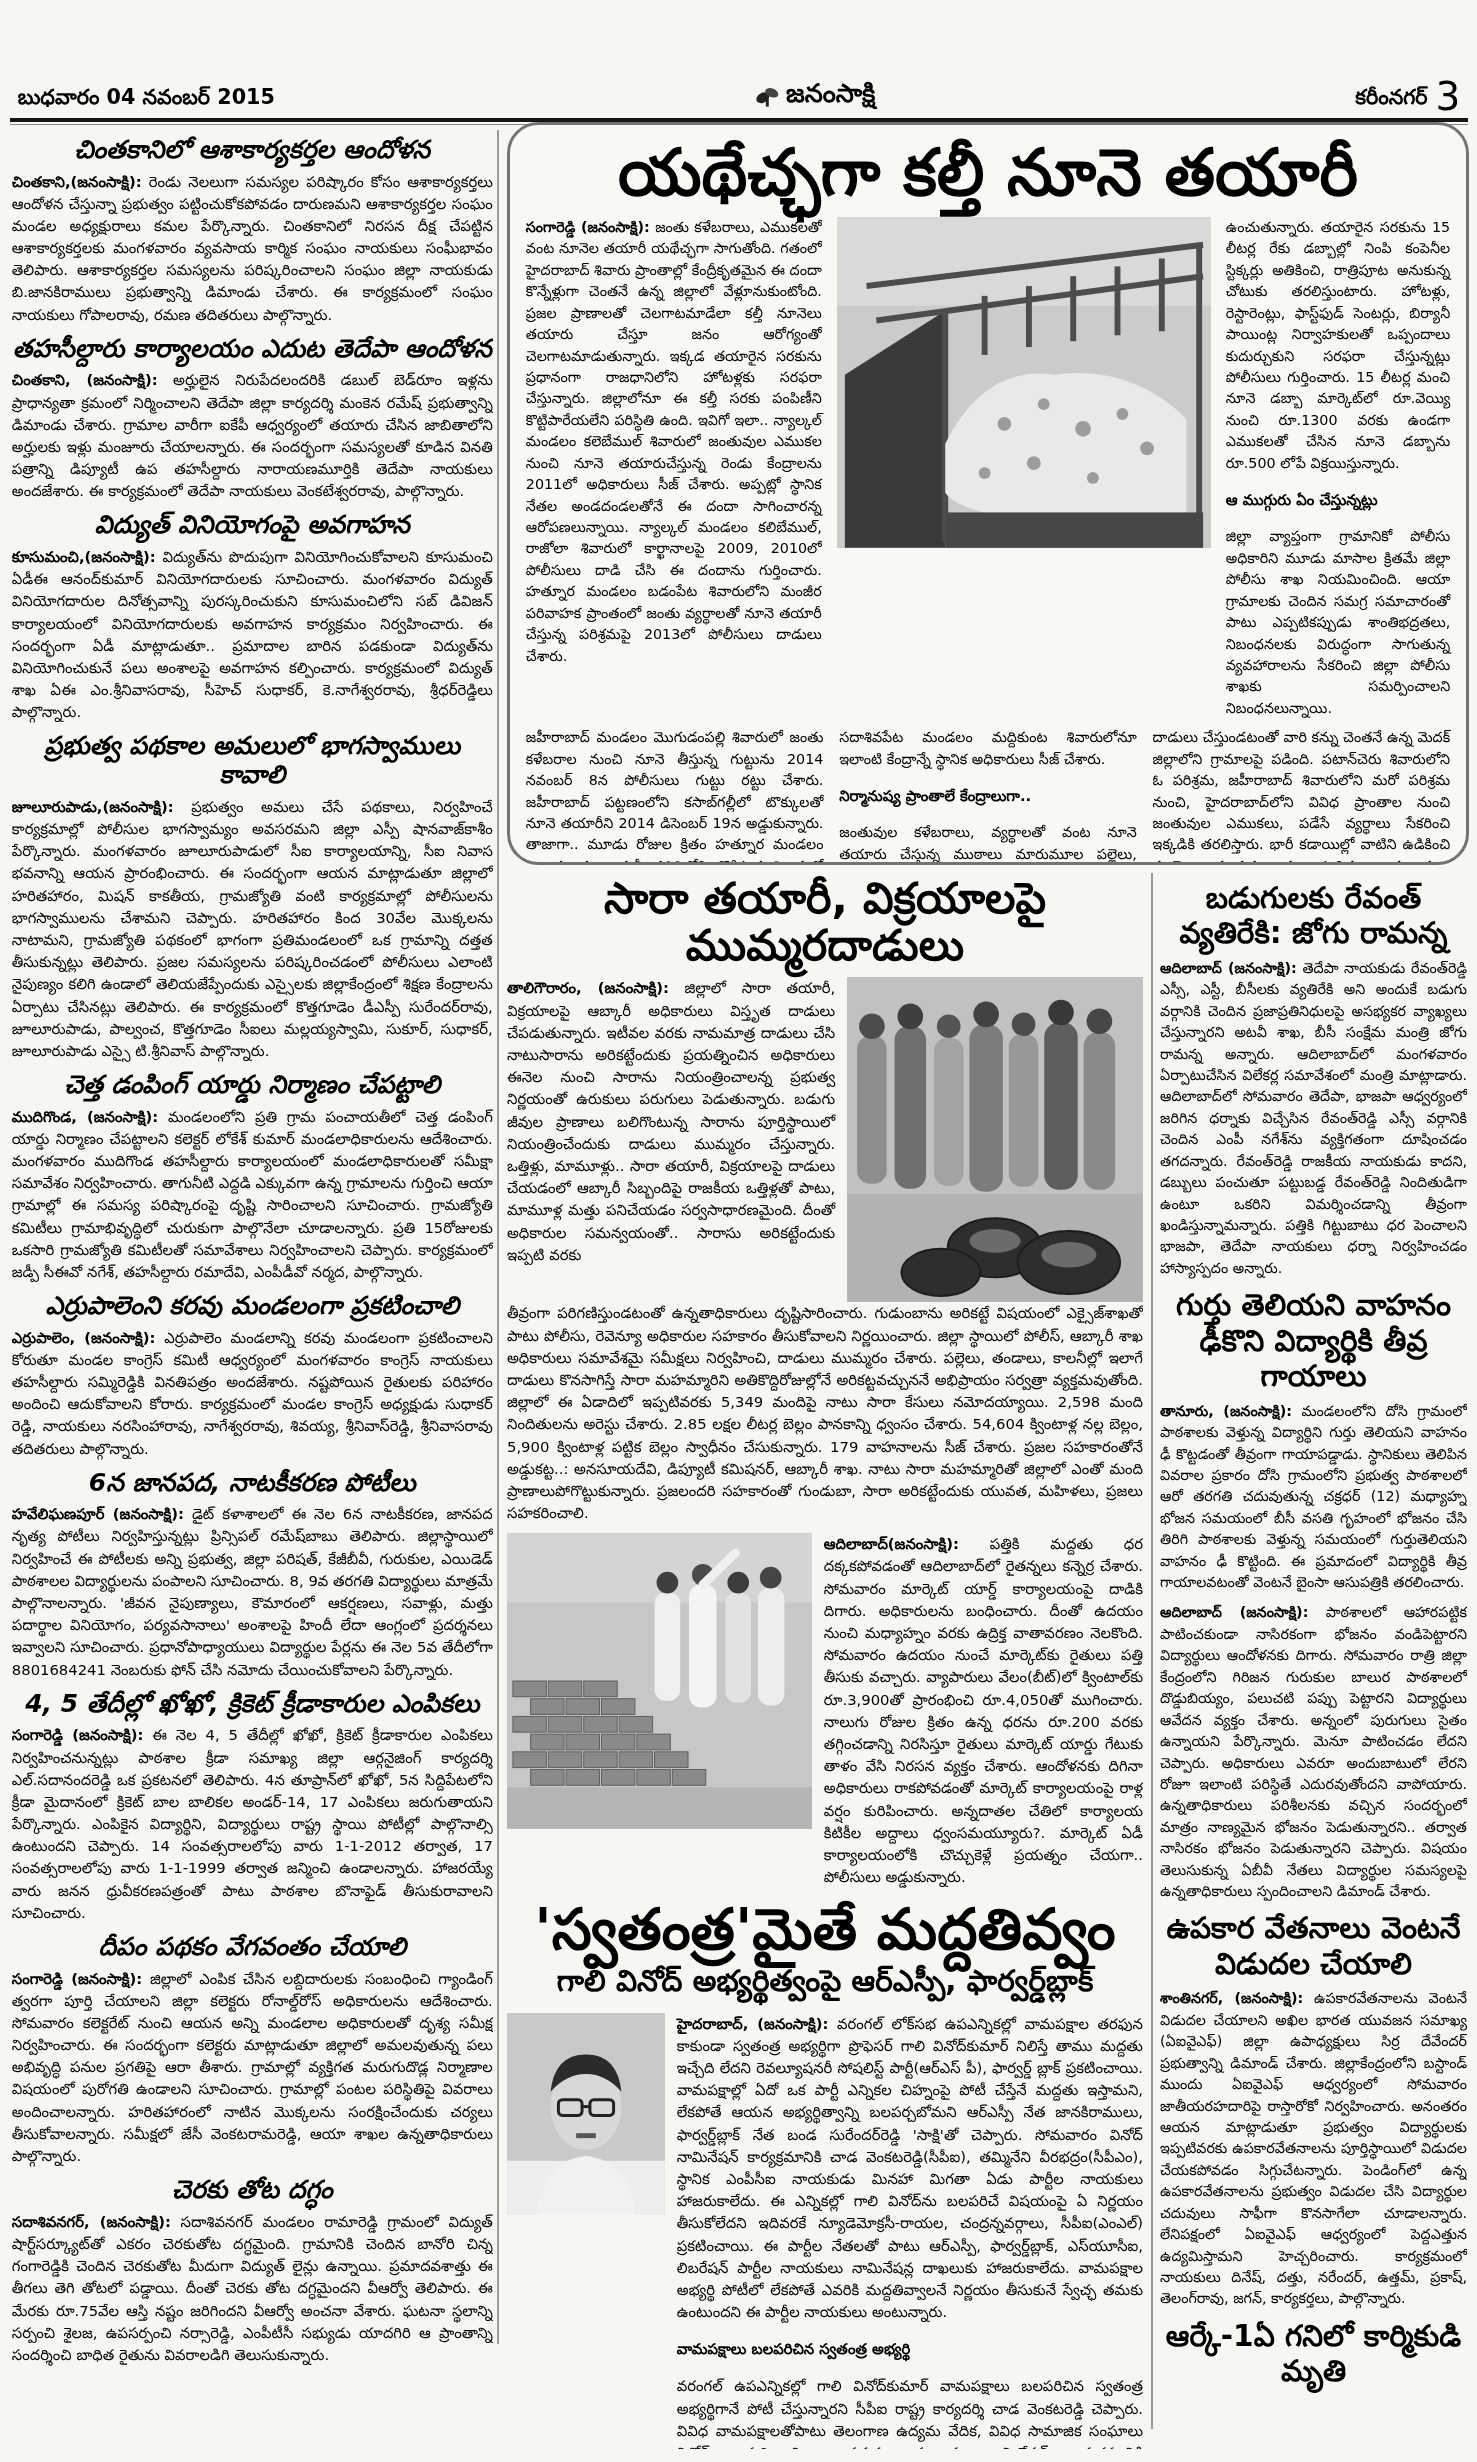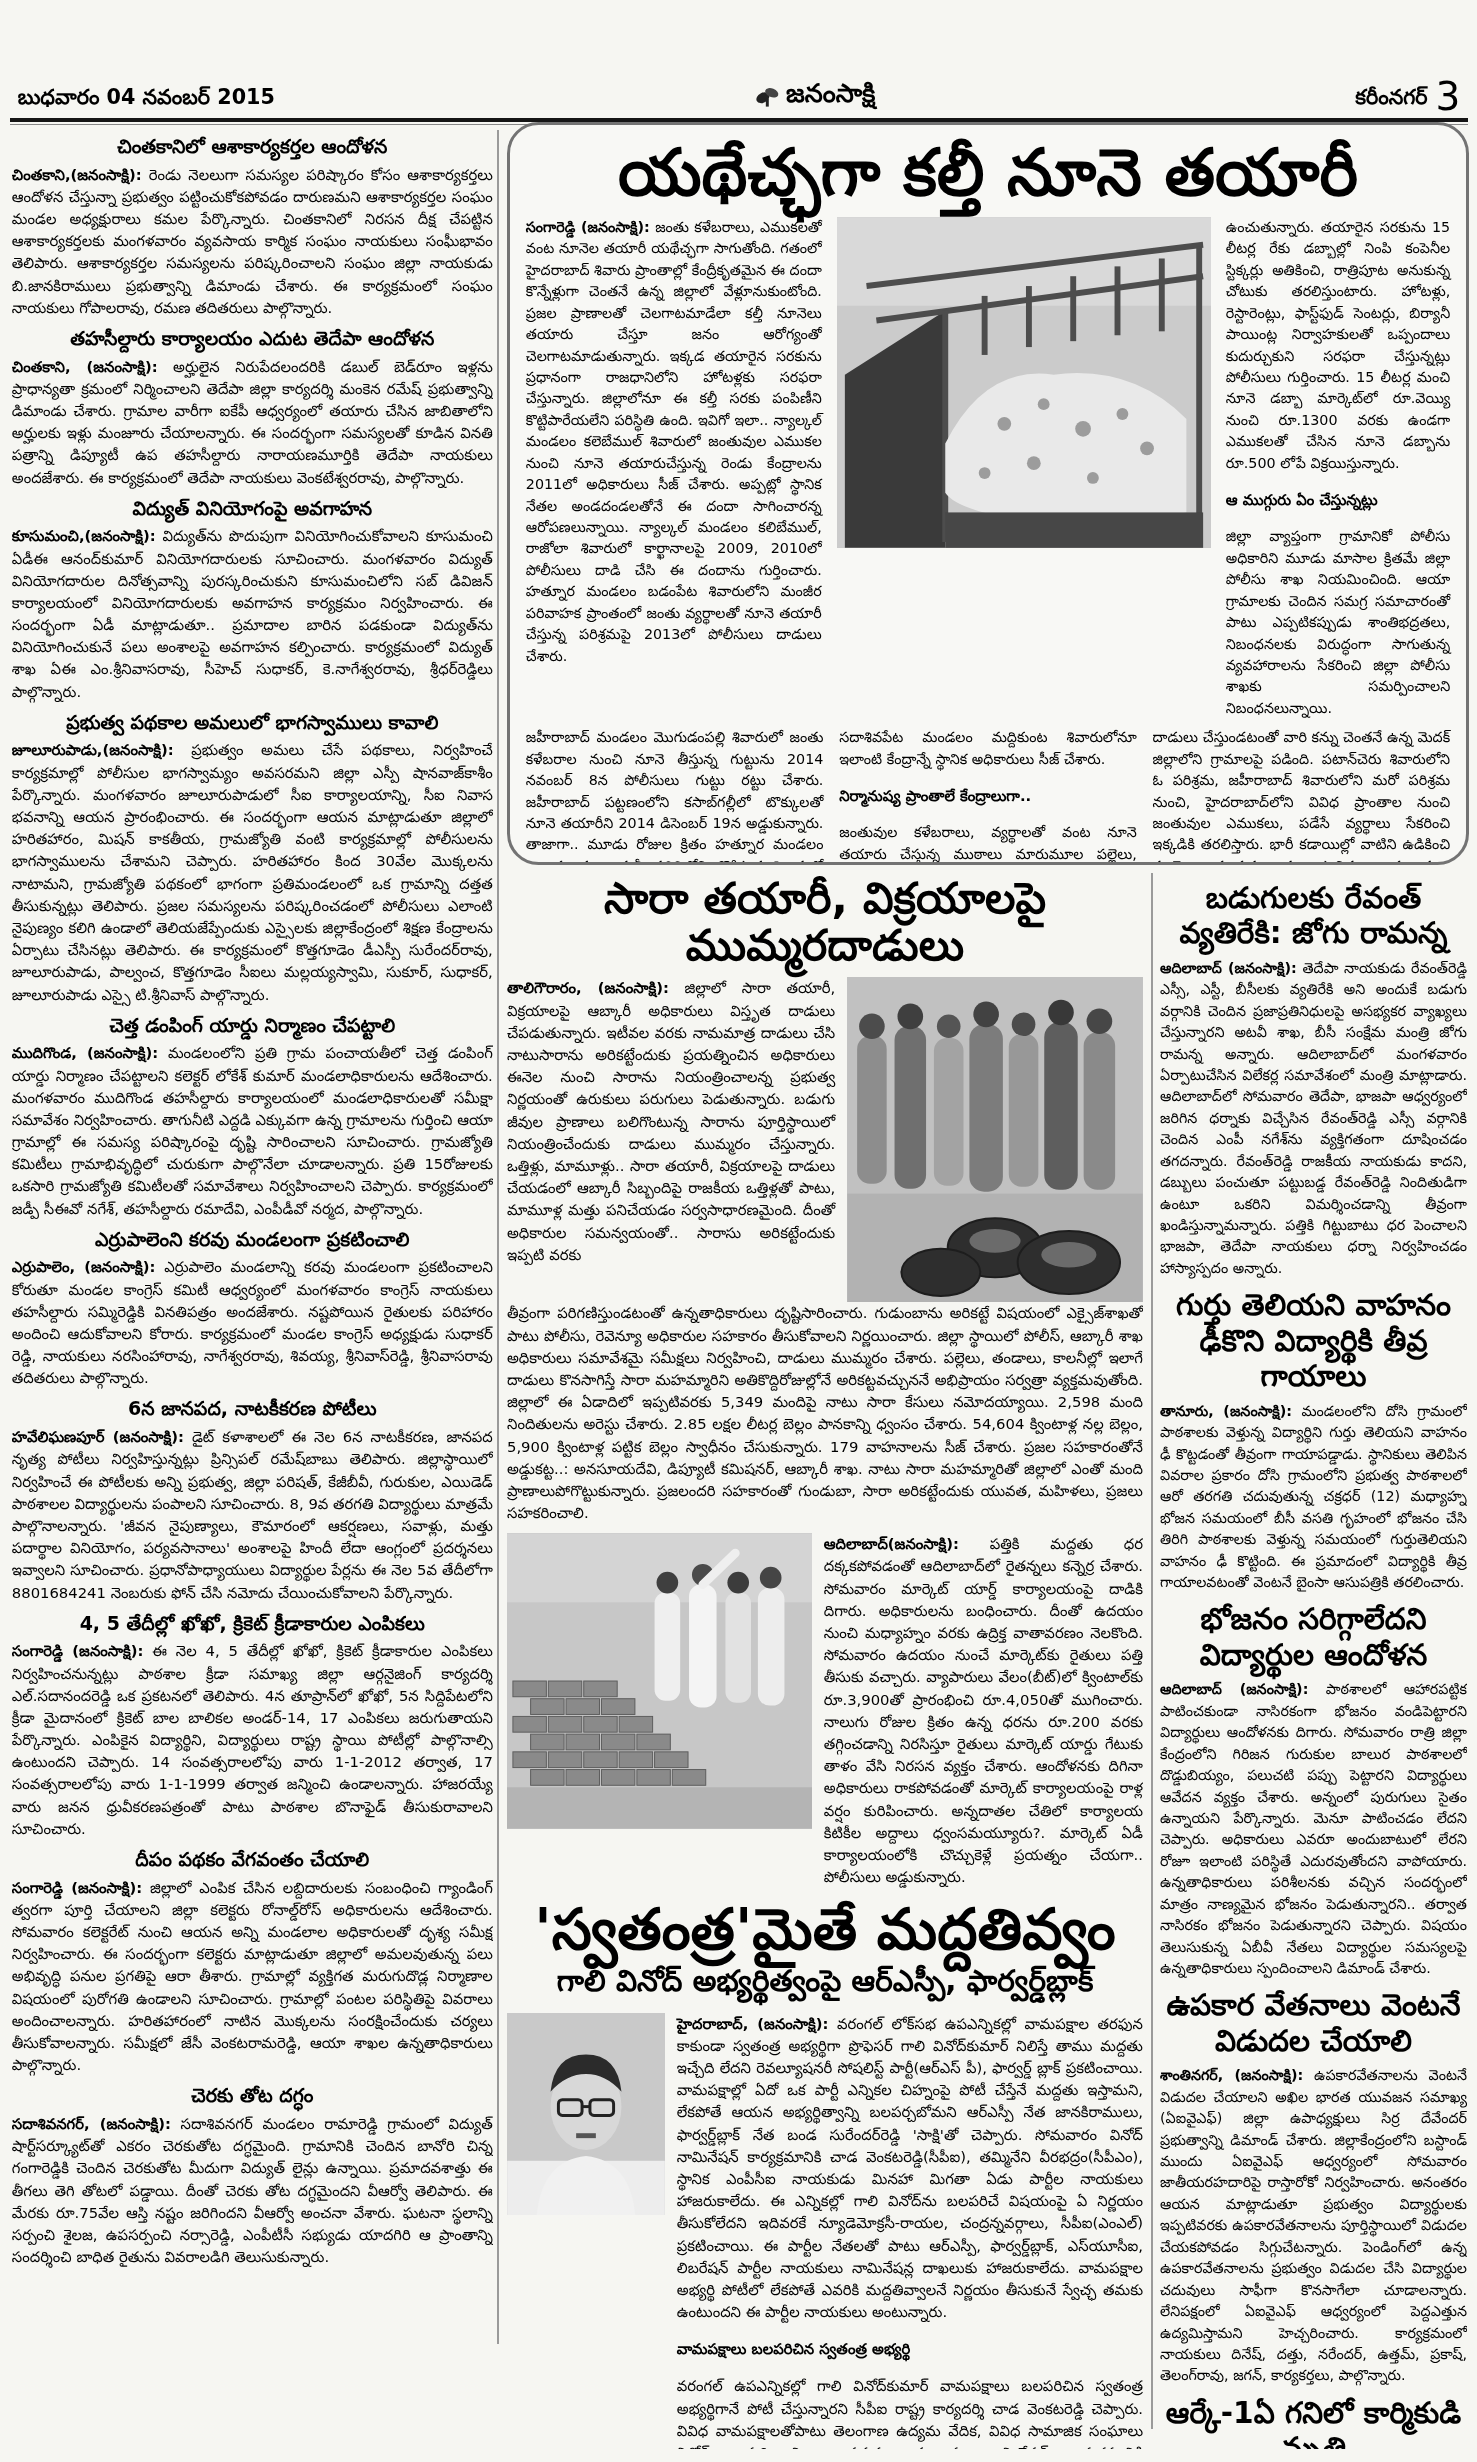--- a/index.html
+++ b/index.html
@@ -14,21 +14,21 @@
   .page-number{font-size:39px;font-weight:normal;line-height:0.9;}
   .rule-thick{position:absolute;left:9.9px;right:9.9px;top:118px;height:3.9px;background:#151515;}
   .rule-thin{position:absolute;left:9.9px;right:9.9px;top:124px;height:1px;background:#888;}
   
   .vline{position:absolute;width:2px;background:#9a9a9a;}
   .v-left{left:497px;top:130px;height:2214px;}
   .v-right{left:1151px;top:873px;height:1556px;}
   
   .col-left{position:absolute;left:11.8px;top:132px;width:481px;height:2323px;overflow:hidden;}
   .article{margin-bottom:8.9px;}
-  .hl{font-weight:bold;text-align:center;font-size:19px;line-height:1.15;margin:3.9px 0 5.9px 0;}
+  .hl{font-weight:bold;text-align:center;font-size:25px;line-height:1.15;margin:3.9px 0 5.9px 0;font-style:italic;}
   .body{font-size:14.8px;line-height:1.5;text-align:justify;}
   .dateline{font-weight:bold;}
   
   .main-box{position:absolute;left:507px;top:122px;width:962px;height:743px;border:3px solid #737373;
             border-radius:31.5px;background:#f8f8f5;box-sizing:border-box;padding:7.9px 15.8px;overflow:hidden;}
   .main-headline{font-weight:bold;text-align:center;font-size:65px;line-height:1.05;margin:5.9px 0 9.9px 0;}
   .main-row{display:flex;gap:15px;}
   .main-col1{width:296px;flex:0 0 auto;}
   .main-col2{flex:1;}
   .mb-body{font-size:14.3px;line-height:1.5;text-align:justify;}
@@ -289,21 +289,20 @@
   <div class="col-right">
     <div class="article">
         <div class="r-hl">బడుగులకు రేవంత్ వ్యతిరేకి: జోగు రామన్న</div>
         <div class="r-body"><span class="dateline">ఆదిలాబాద్ (జనంసాక్షి):</span> <span>తెదేపా నాయకుడు రేవంత్‌రెడ్డి ఎస్సీ, ఎస్టీ, బీసీలకు వ్యతిరేకి అని అందుకే బడుగు వర్గానికి చెందిన ప్రజాప్రతినిధులపై అసభ్యకర వ్యాఖ్యలు చేస్తున్నారని అటవీ శాఖ, బీసీ సంక్షేమ మంత్రి జోగు రామన్న అన్నారు. ఆదిలాబాద్‌లో మంగళవారం ఏర్పాటుచేసిన విలేకర్ల సమావేశంలో మంత్రి మాట్లాడారు. ఆదిలాబాద్‌లో సోమవారం తెదేపా, భాజపా ఆధ్వర్యంలో జరిగిన ధర్నాకు విచ్చేసిన రేవంత్‌రెడ్డి ఎస్సీ వర్గానికి చెందిన ఎంపీ నగేశ్‌ను వ్యక్తిగతంగా దూషించడం తగదన్నారు. రేవంత్‌రెడ్డి రాజకీయ నాయకుడు కాదని, డబ్బులు పంచుతూ పట్టుబడ్డ రేవంత్‌రెడ్డి నిందితుడిగా ఉంటూ ఒకరిని విమర్శించడాన్ని తీవ్రంగా ఖండిస్తున్నామన్నారు. పత్తికి గిట్టుబాటు ధర పెంచాలని భాజపా, తెదేపా నాయకులు ధర్నా నిర్వహించడం హాస్యాస్పదం అన్నారు.</span></div>
       </div>
     <div class="article">
         <div class="r-hl">గుర్తు తెలియని వాహనం ఢీకొని విద్యార్థికి తీవ్ర గాయాలు</div>
         <div class="r-body"><span class="dateline">తానూరు, (జనంసాక్షి):</span> <span>మండలంలోని దోసి గ్రామంలో పాఠశాలకు వెళ్తున్న విద్యార్థిని గుర్తు తెలియని వాహనం ఢీ కొట్టడంతో తీవ్రంగా గాయాపడ్డాడు. స్థానికులు తెలిపిన వివరాల ప్రకారం దోసి గ్రామంలోని ప్రభుత్వ పాఠశాలలో ఆరో తరగతి చదువుతున్న చక్రధర్ (12) మధ్యాహ్న భోజన సమయంలో బీసీ వసతి గృహంలో భోజనం చేసి తిరిగి పాఠశాలకు వెళ్తున్న సమయంలో గుర్తుతెలియని వాహనం ఢీ కొట్టింది. ఈ ప్రమాదంలో విద్యార్థికి తీవ్ర గాయాలవటంతో వెంటనే బైంసా ఆసుపత్రికి తరలించారు.</span></div>
       </div>
     <div class="article">
-        <div class="r-hl">భోజనం సరిగ్గాలేదని విద్యార్థుల ఆందోళన</div>
         <div class="r-body"><span class="dateline">ఆదిలాబాద్ (జనంసాక్షి):</span> <span>పాఠశాలలో ఆహారపట్టిక పాటించకుండా నాసిరకంగా భోజనం వండిపెట్టారని విద్యార్థులు ఆందోళనకు దిగారు. సోమవారం రాత్రి జిల్లా కేంద్రంలోని గిరిజన గురుకుల బాలుర పాఠశాలలో దొడ్డుబియ్యం, పలుచటి పప్పు పెట్టారని విద్యార్థులు ఆవేదన వ్యక్తం చేశారు. అన్నంలో పురుగులు సైతం ఉన్నాయని పేర్కొన్నారు. మెనూ పాటించడం లేదని చెప్పారు. అధికారులు ఎవరూ అందుబాటులో లేరని రోజూ ఇలాంటి పరిస్థితే ఎదురవుతోందని వాపోయారు. ఉన్నతాధికారులు పరిశీలనకు వచ్చిన సందర్భంలో మాత్రం నాణ్యమైన భోజనం పెడుతున్నారని.. తర్వాత నాసిరకం భోజనం పెడుతున్నారని చెప్పారు. విషయం తెలుసుకున్న ఏబీవీ నేతలు విద్యార్థుల సమస్యలపై ఉన్నతాధికారులు స్పందించాలని డిమాండ్ చేశారు.</span></div>
       </div>
     <div class="article">
         <div class="r-hl">ఉపకార వేతనాలు వెంటనే విడుదల చేయాలి</div>
         <div class="r-body"><span class="dateline">శాంతినగర్, (జనంసాక్షి):</span> <span>ఉపకారవేతనాలను వెంటనే విడుదల చేయాలని అఖిల భారత యువజన సమాఖ్య (ఏఐవైఎఫ్) జిల్లా ఉపాధ్యక్షులు సిర్ర దేవేందర్ ప్రభుత్వాన్ని డిమాండ్ చేశారు. జిల్లాకేంద్రంలోని బస్టాండ్ ముందు ఏఐవైఎఫ్ ఆధ్వర్యంలో సోమవారం జాతీయరహదారిపై రాస్తారోకో నిర్వహించారు. అనంతరం ఆయన మాట్లాడుతూ ప్రభుత్వం విద్యార్థులకు ఇప్పటివరకు ఉపకారవేతనాలను పూర్తిస్థాయిలో విడుదల చేయకపోవడం సిగ్గుచేటన్నారు. పెండింగ్‌లో ఉన్న ఉపకారవేతనాలను ప్రభుత్వం విడుదల చేసి విద్యార్థుల చదువులు సాఫీగా కొనసాగేలా చూడాలన్నారు. లేనిపక్షంలో ఏఐవైఎఫ్ ఆధ్వర్యంలో పెద్దఎత్తున ఉద్యమిస్తామని హెచ్చరించారు. కార్యక్రమంలో నాయకులు దినేష్, దత్తు, నరేందర్, ఉత్తమ్, ప్రకాష్, తెలంగ్‌రావు, జగన్, కార్యకర్తలు, పాల్గొన్నారు.</span></div>
       </div>
     <div class="article">
         <div class="r-hl">ఆర్కే-1ఏ గనిలో కార్మికుడి మృతి</div>
       </div>
 

